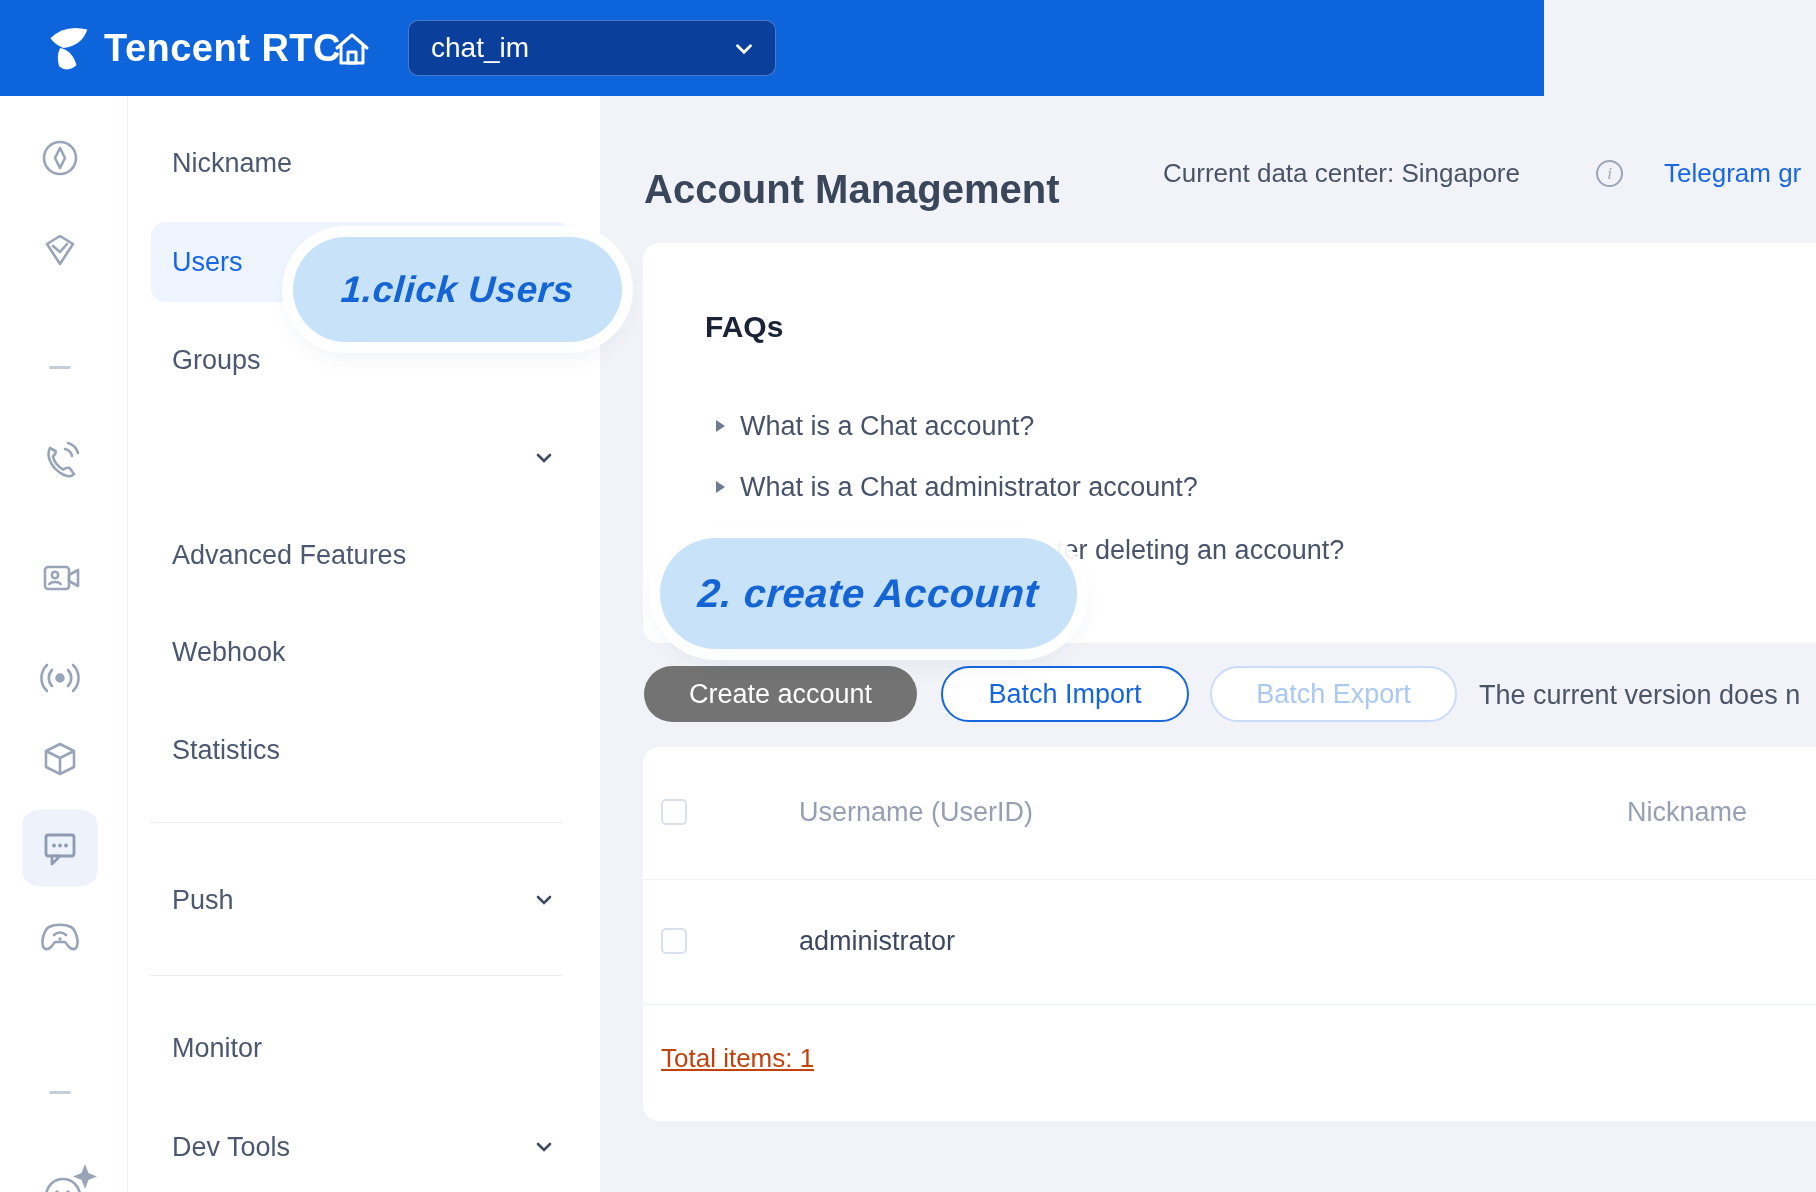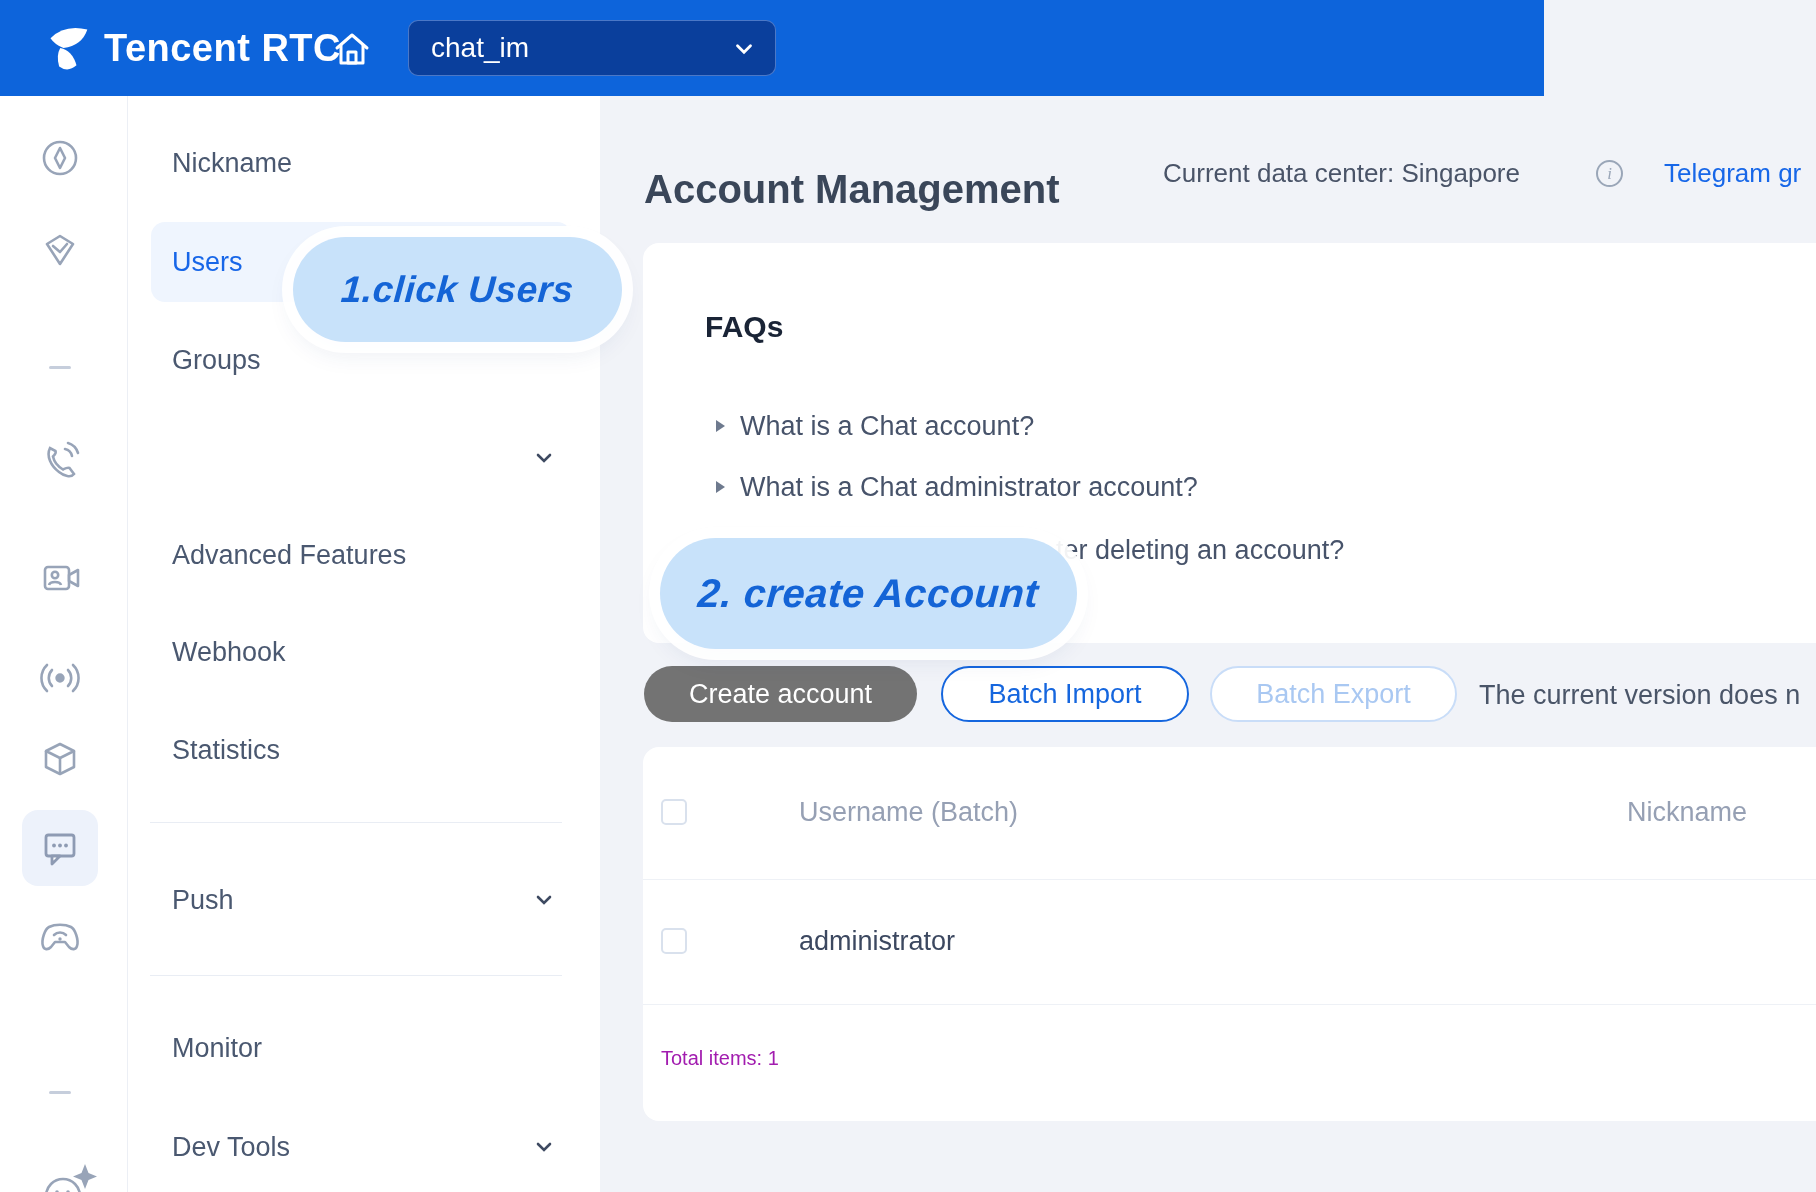--- a/index.html
+++ b/index.html
@@ -63,21 +63,21 @@
   .btn-outline{ left:941px; top:666px; width:248px; background:#fff; border:2px solid #1566DE; color:#1566DE; }
   .btn-disabled{ left:1210px; top:666px; width:247px; background:#fff; border:2px solid #C9DDF8; color:#A9C8F2; cursor:default; }
   .note-text{ left:1479px; top:678px; height:34px; line-height:34px; font-size:27px; color:#4A5568; z-index:2; }
 
   
   .table-card{ left:643px; top:747px; width:1237px; height:374px; }
   .checkbox{ width:26px; height:26px; border:2px solid #D9E1ED; border-radius:5px; background:#fff; z-index:2; cursor:pointer; }
   .th{ height:30px; line-height:30px; font-size:27px; color:#96A0B4; z-index:2; }
   .td{ height:30px; line-height:30px; font-size:27px; color:#3C4860; z-index:2; }
   .row-divider{ left:643px; width:1237px; height:1px; background:#EEF1F6; z-index:2; }
-  .total-text{ left:661px; top:1043px; height:30px; line-height:30px; font-size:20px; color:#a21caf; z-index:2; }
+  .total-text{ left:661px; top:1043px; height:30px; line-height:30px; font-size:26px; color:#c2410c; z-index:2;text-decoration:underline; }
 
   svg{ display:block; }
 </style>
 </head>
 <body>
 
 <div class="abs side-panel"></div>
 <div class="abs rail-divider"></div>
 <div class="abs rail-active-bg"></div>
 
@@ -213,21 +213,21 @@
 <div class="abs faq-item nowrap" style="left:740px;top:468px">What is a Chat administrator account?</div>
 <div class="abs faq-item nowrap" style="left:1056px;top:531px">ter deleting an account?</div>
 
 <div class="abs btn btn-primary">Create account</div>
 <div class="abs btn btn-outline">Batch Import</div>
 <div class="abs btn btn-disabled">Batch Export</div>
 <div class="abs note-text nowrap">The current version does n</div>
 
 <div class="abs card table-card"></div>
 <div class="abs checkbox" style="left:661px;top:799px"></div>
-<div class="abs th nowrap" style="left:799px;top:797px">Username (Batch)</div>
+<div class="abs th nowrap" style="left:799px;top:797px">Username (UserID)</div>
 <div class="abs th nowrap" style="left:1627px;top:797px">Nickname</div>
 <div class="abs row-divider" style="top:879px"></div>
 <div class="abs checkbox" style="left:661px;top:928px"></div>
 <div class="abs td nowrap" style="left:799px;top:926px">administrator</div>
 <div class="abs row-divider" style="top:1004px"></div>
 <div class="abs total-text nowrap">Total items: 1</div>
 
 <div class="abs bubble bubble1">
   <span>1.click Users</span>
 </div>

